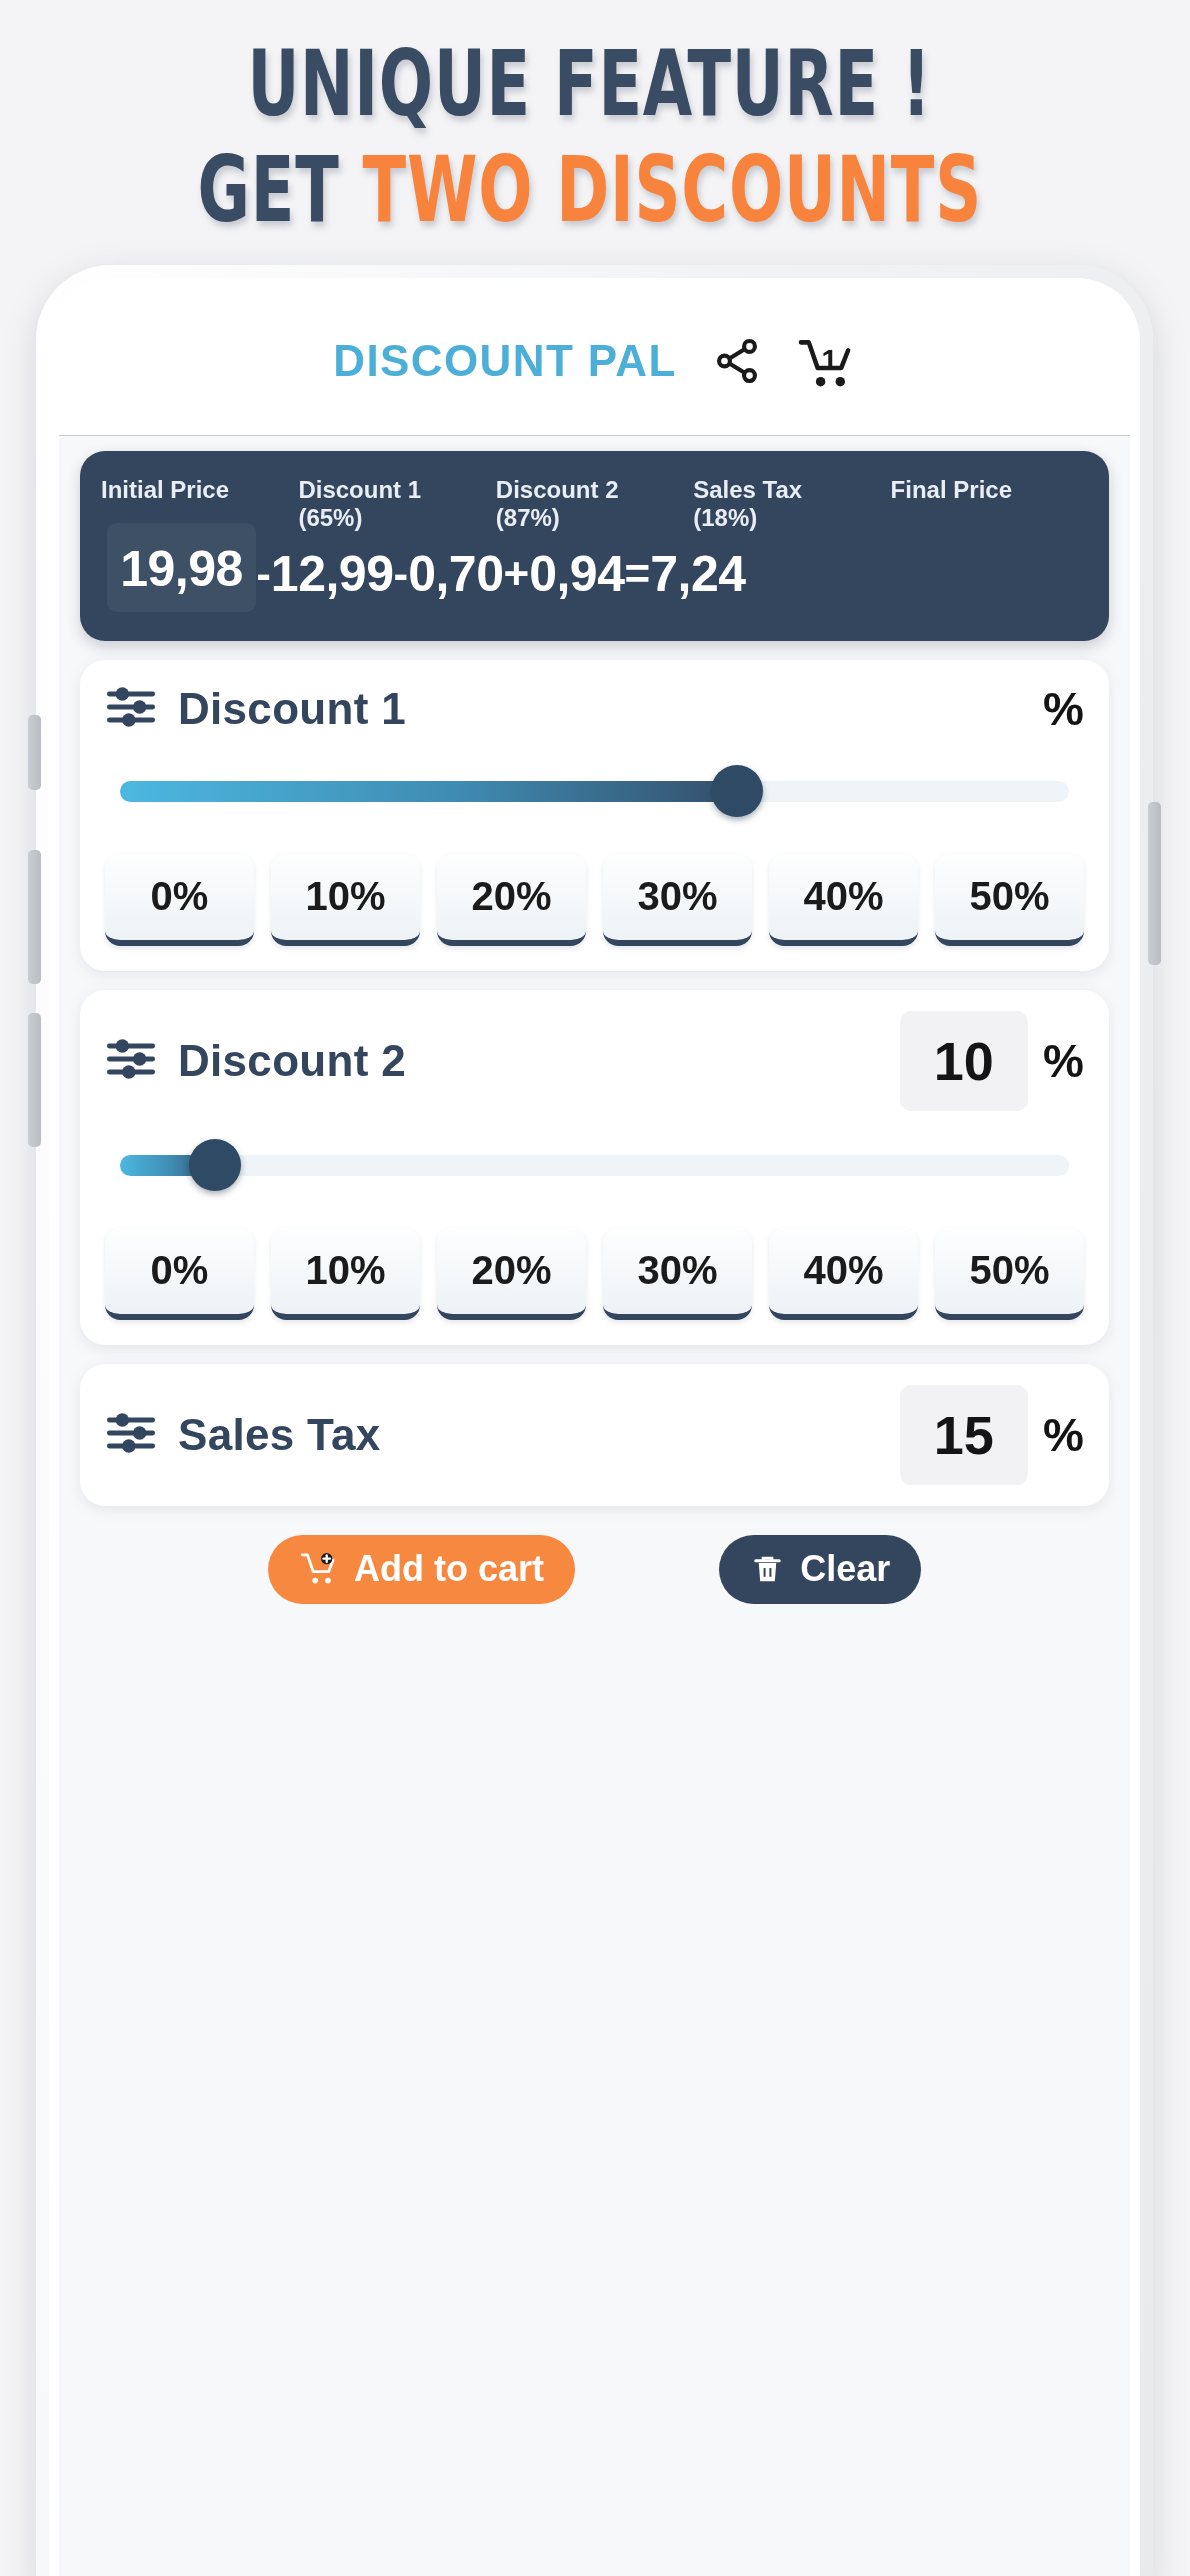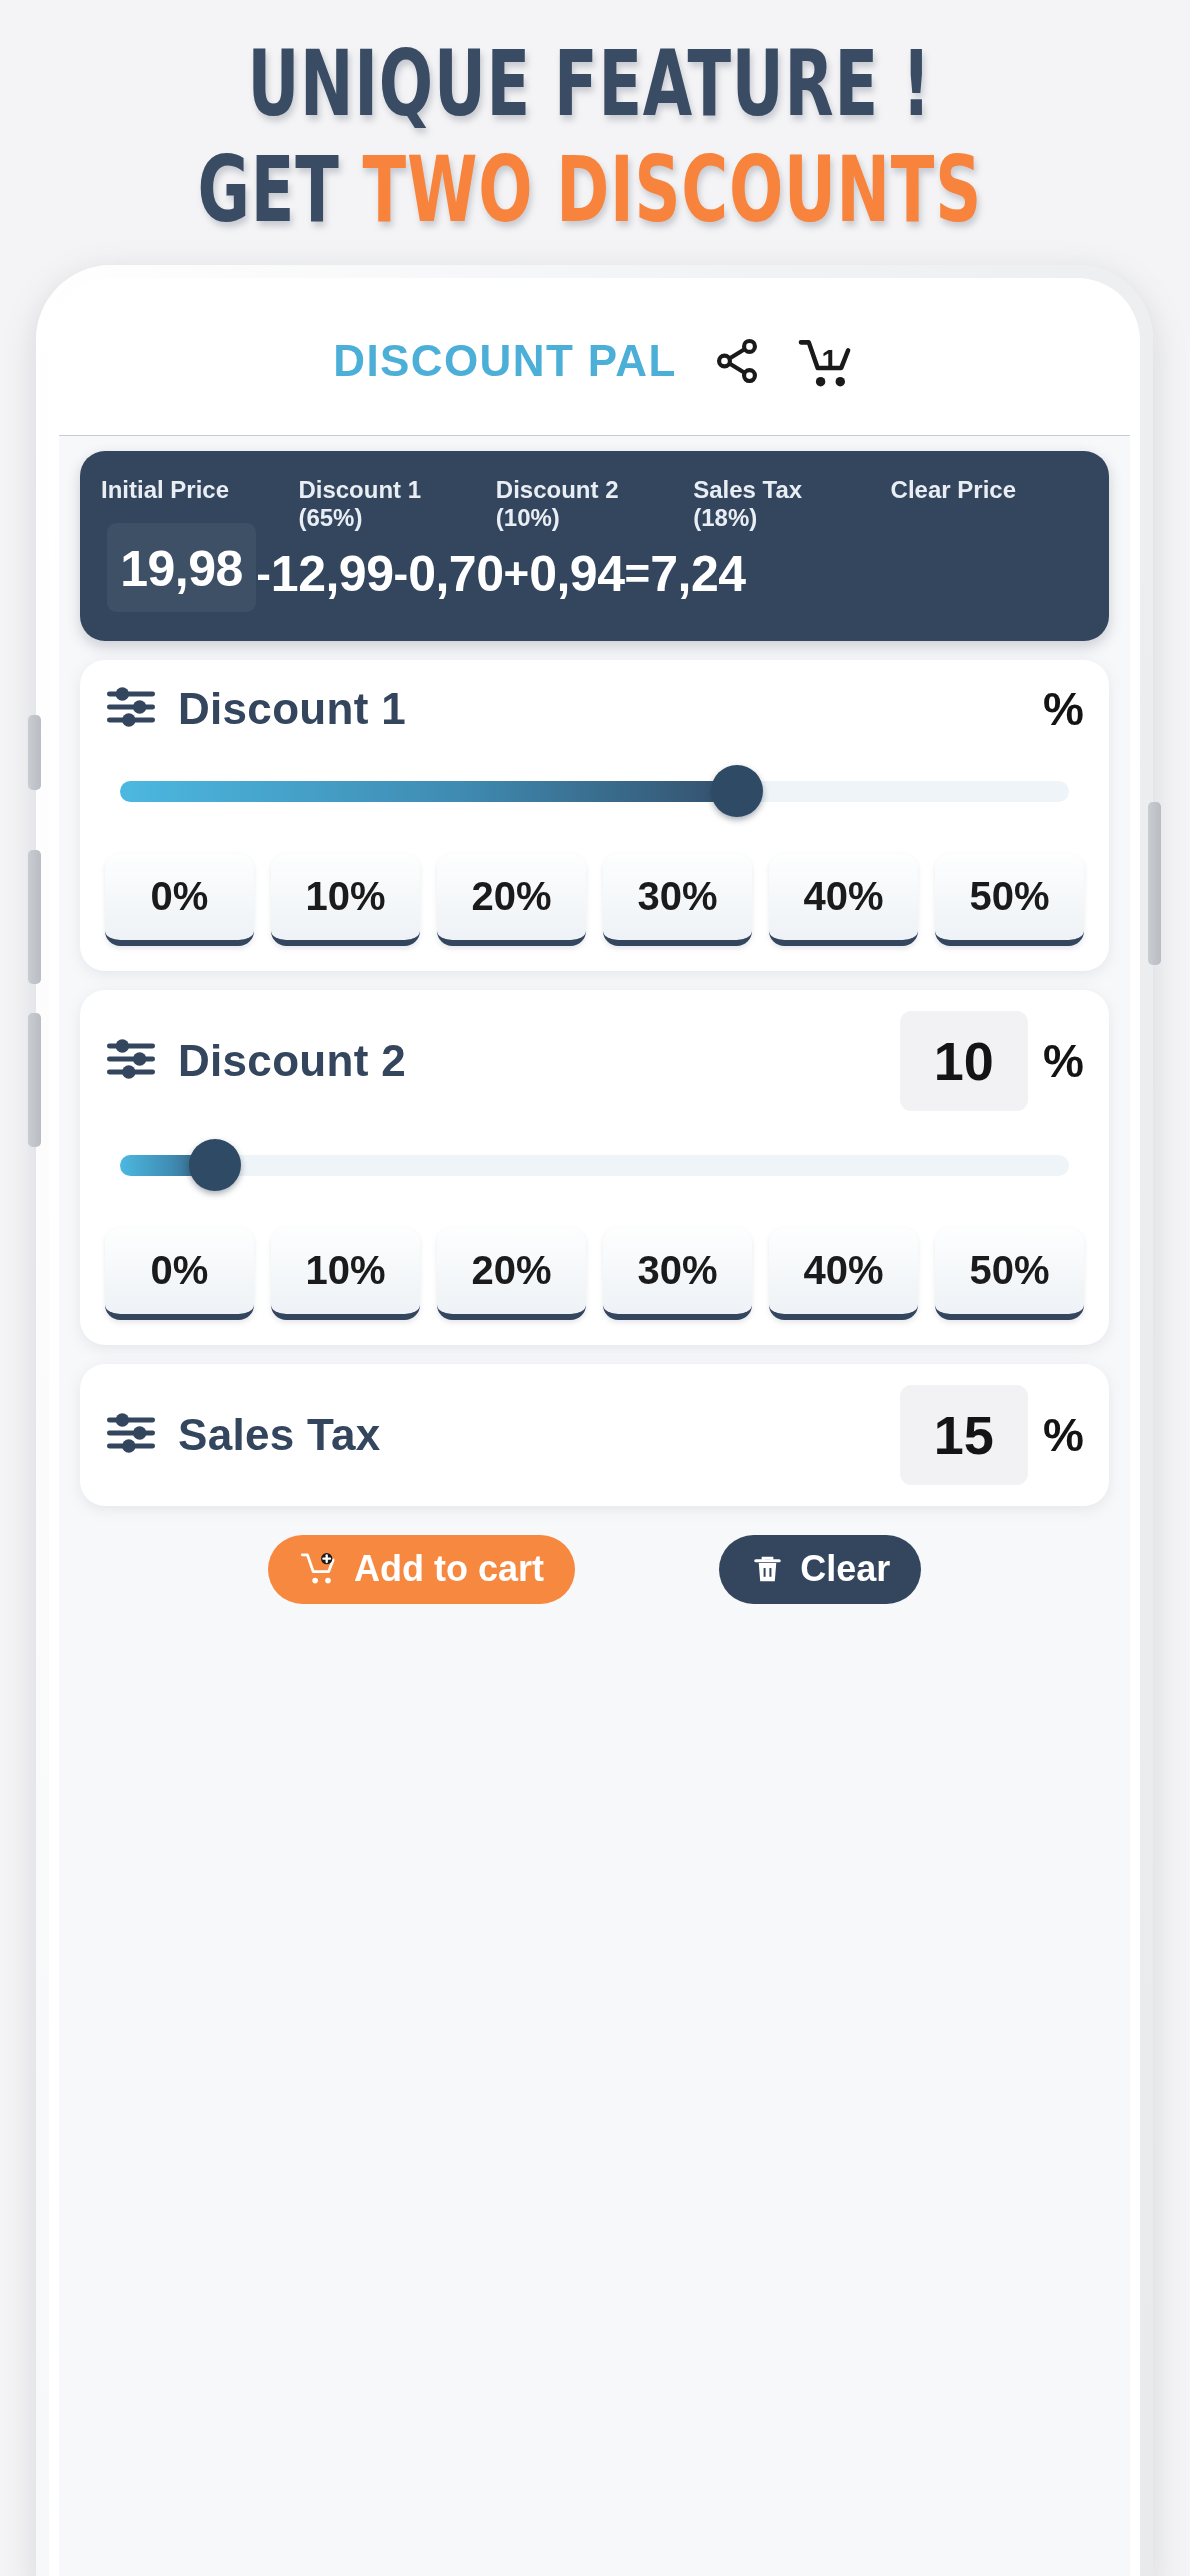--- a/index.html
+++ b/index.html
@@ -228,28 +228,28 @@
           <div class="sum-heads">
             <div>
               <span>Initial Price</span>
             </div>
             <div>
               <span>Discount 1</span><br>
               <span>(65%)</span>
             </div>
             <div>
               <span>Discount 2</span><br>
-              <span>(10%)</span>
+              <span>(87%)</span>
             </div>
             <div>
               <span>Sales Tax</span><br>
               <span>(18%)</span>
             </div>
             <div>
-              <span>Clear Price</span>
+              <span>Final Price</span>
             </div>
           </div>
 
           <div class="sum-row">
             <span class="sum-val boxed">19,98</span>
             <span class="sum-op">-</span>
             <span class="sum-val">12,99</span>
             <span class="sum-op">-</span>
             <span class="sum-val">0,70</span>
             <span class="sum-op">+</span>

